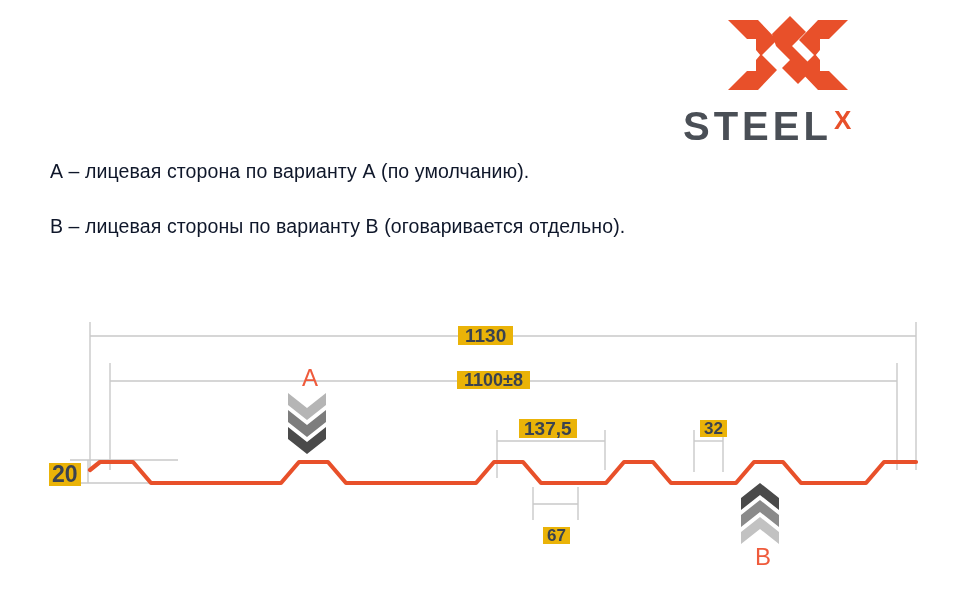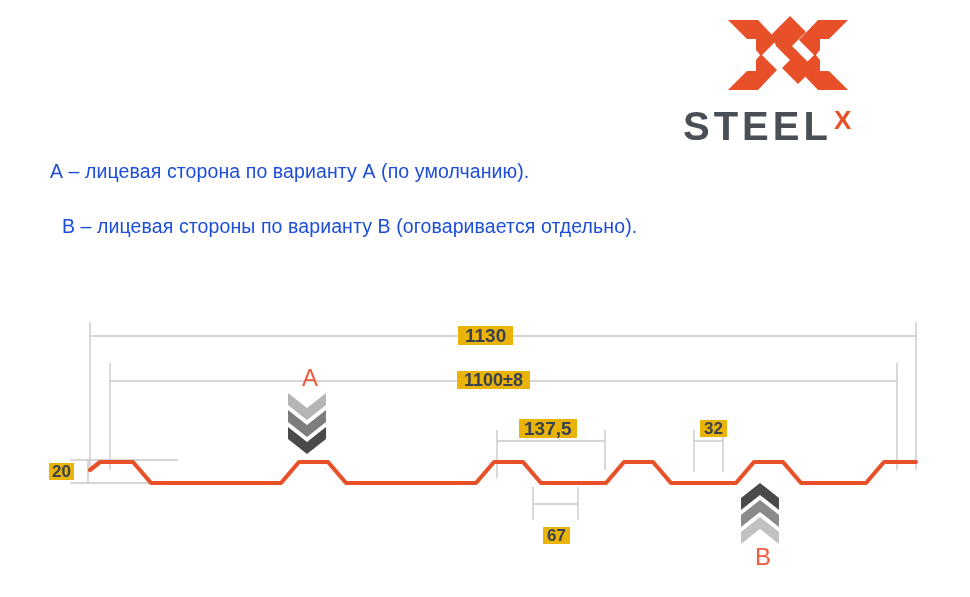--- a/index.html
+++ b/index.html
@@ -60,26 +60,26 @@
     margin-top: 1px;
     margin-left: 2px;
   }
 
   
   .legend-line {
     position: absolute;
     left: 50px;
     font-family: "Liberation Sans", sans-serif;
     font-size: 19.5px;
-    color: #1d4ed8;
+    color: #0f172a;
     white-space: nowrap;
     letter-spacing: 0.1px;
   }
   #legend-a { top: 160px; }
-  #legend-b { top: 215px; margin-left: 12px; }
+  #legend-b { top: 215px; }
 
   
   #drawing {
     position: absolute;
     left: 0;
     top: 0;
     width: 970px;
     height: 597px;
   }
 
@@ -115,21 +115,21 @@
     padding: 0 4px;
   }
   #dim-67 {
     left: 543px; top: 507px;
     font-size: 17px;
     padding: 0 4px;
     margin-top: 20px;
   }
   #dim-20 {
     left: 49px; top: 463px;
-    font-size: 17px;
+    font-size: 23px;
     padding: 0 3px;
   }
 
   
   .marker-letter {
     position: absolute;
     font-family: "Liberation Sans", sans-serif;
     font-size: 24px;
     color: #ef5b3c;
     line-height: 1;

